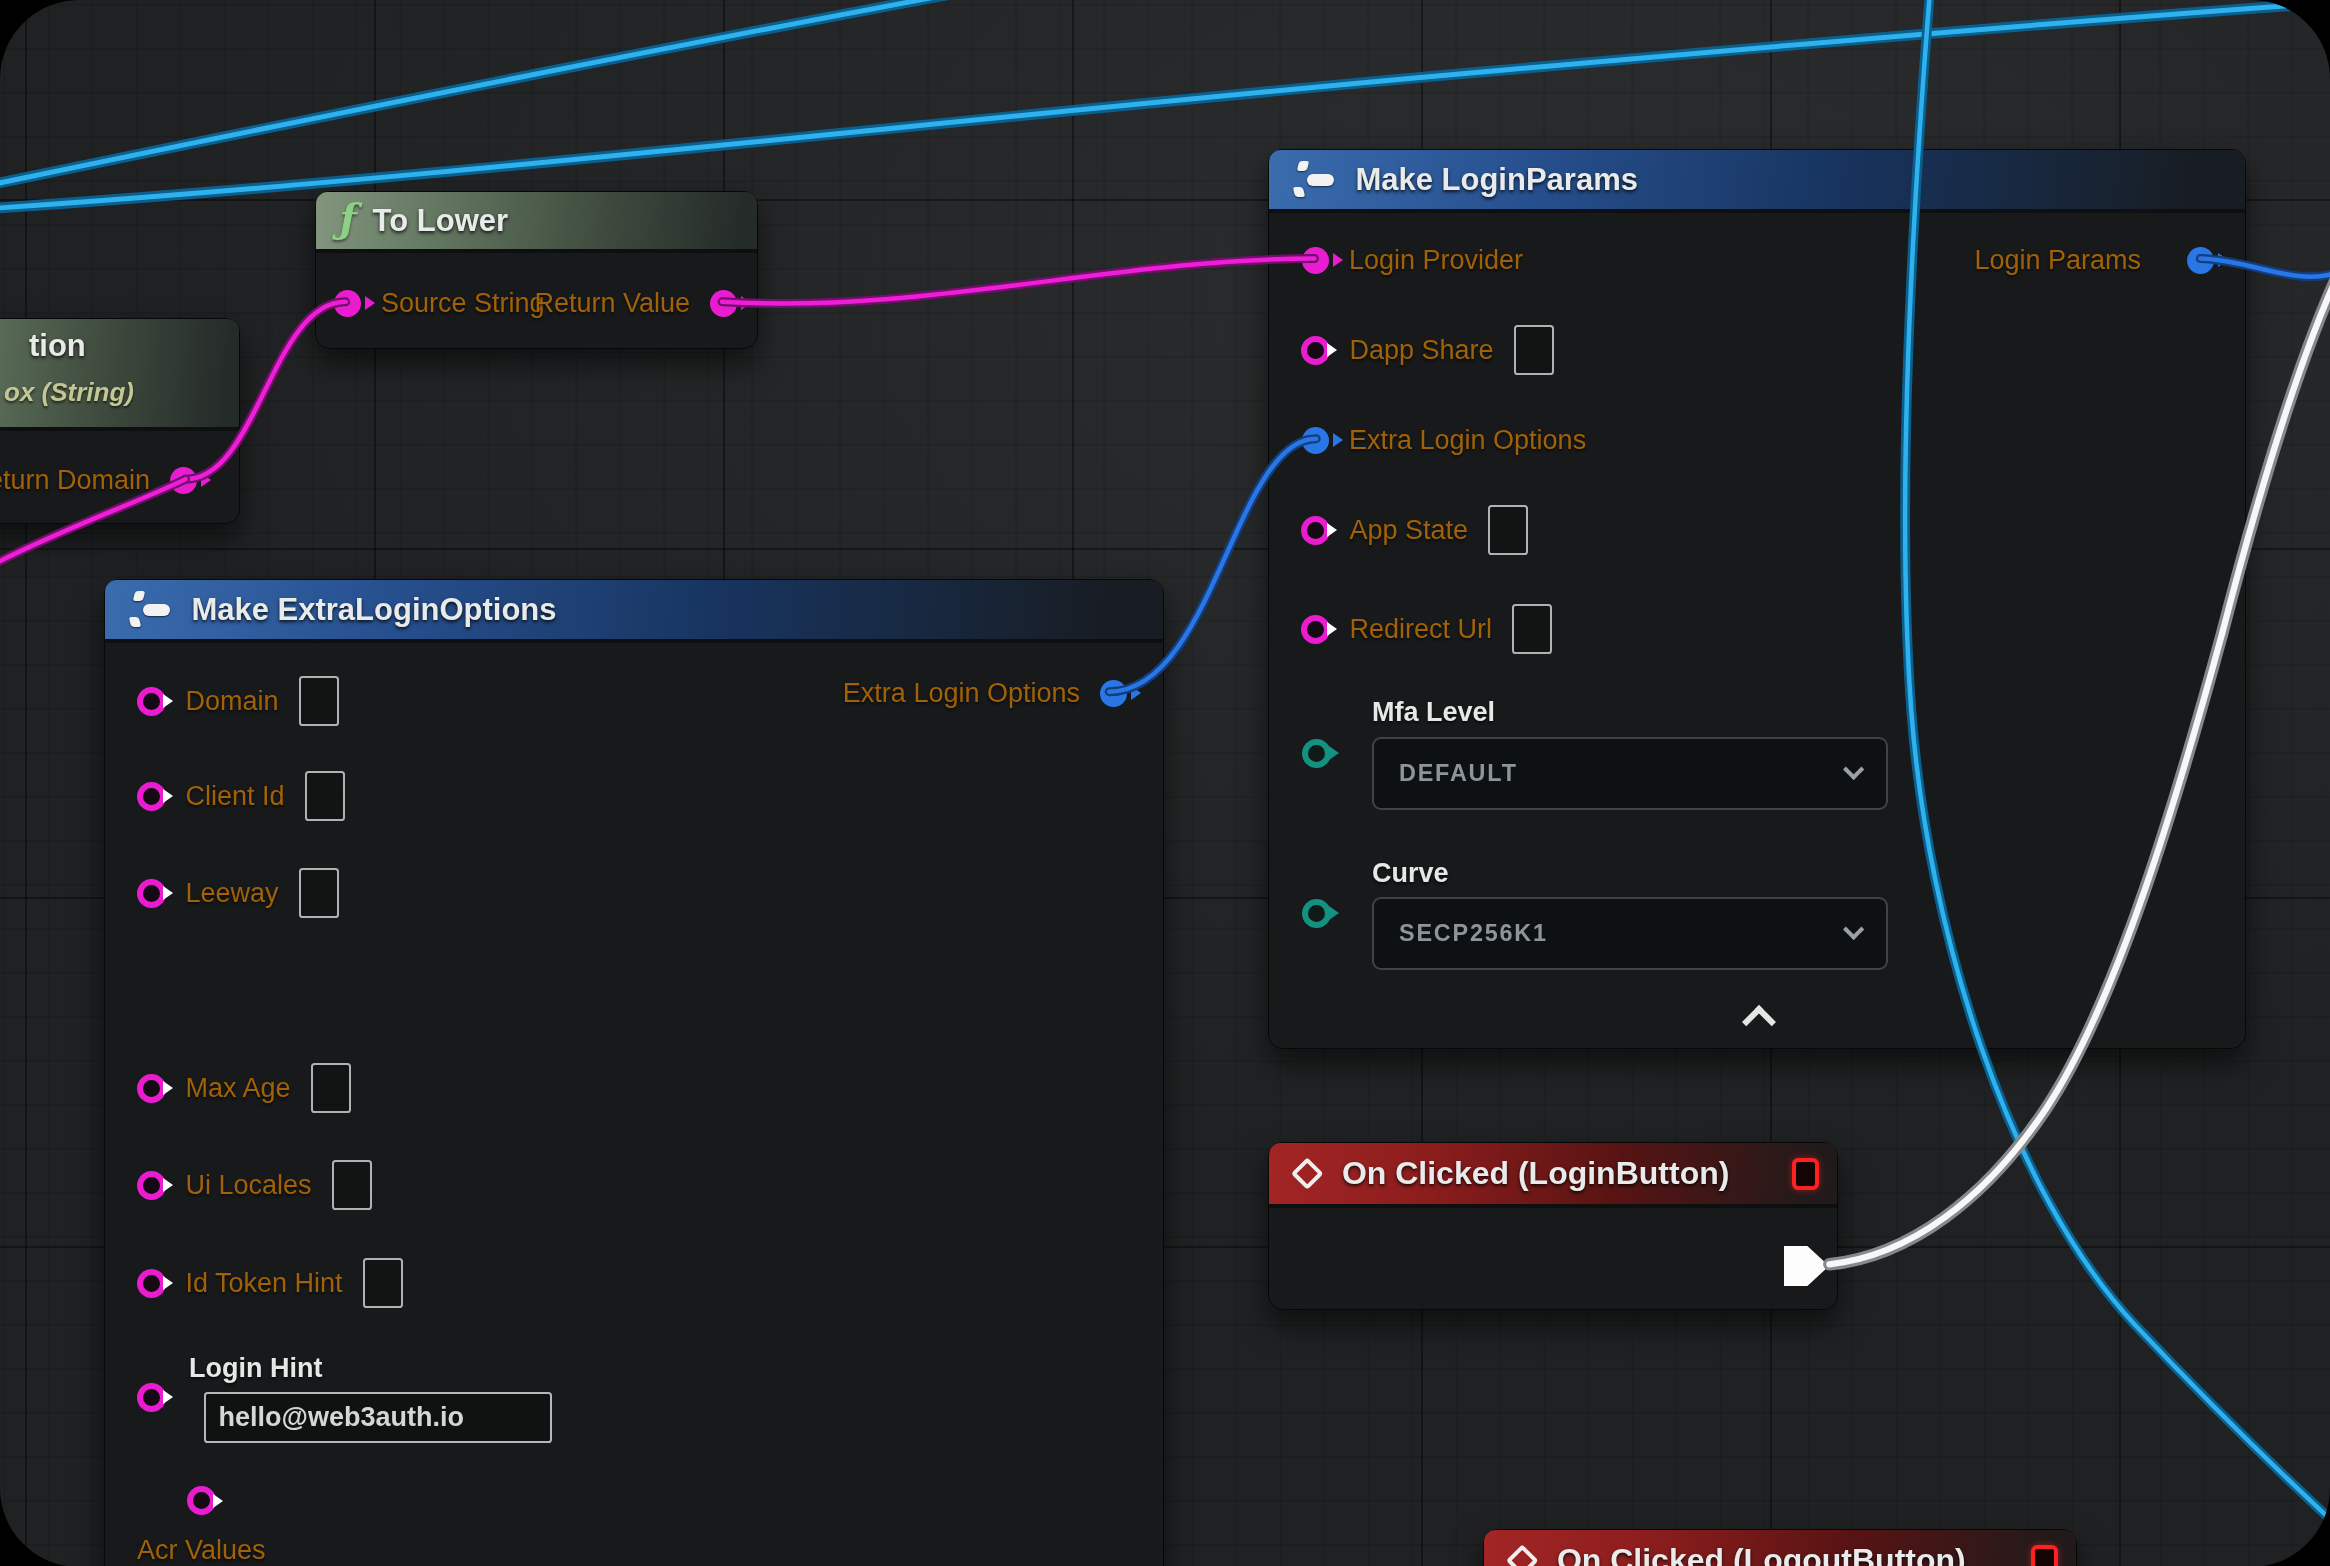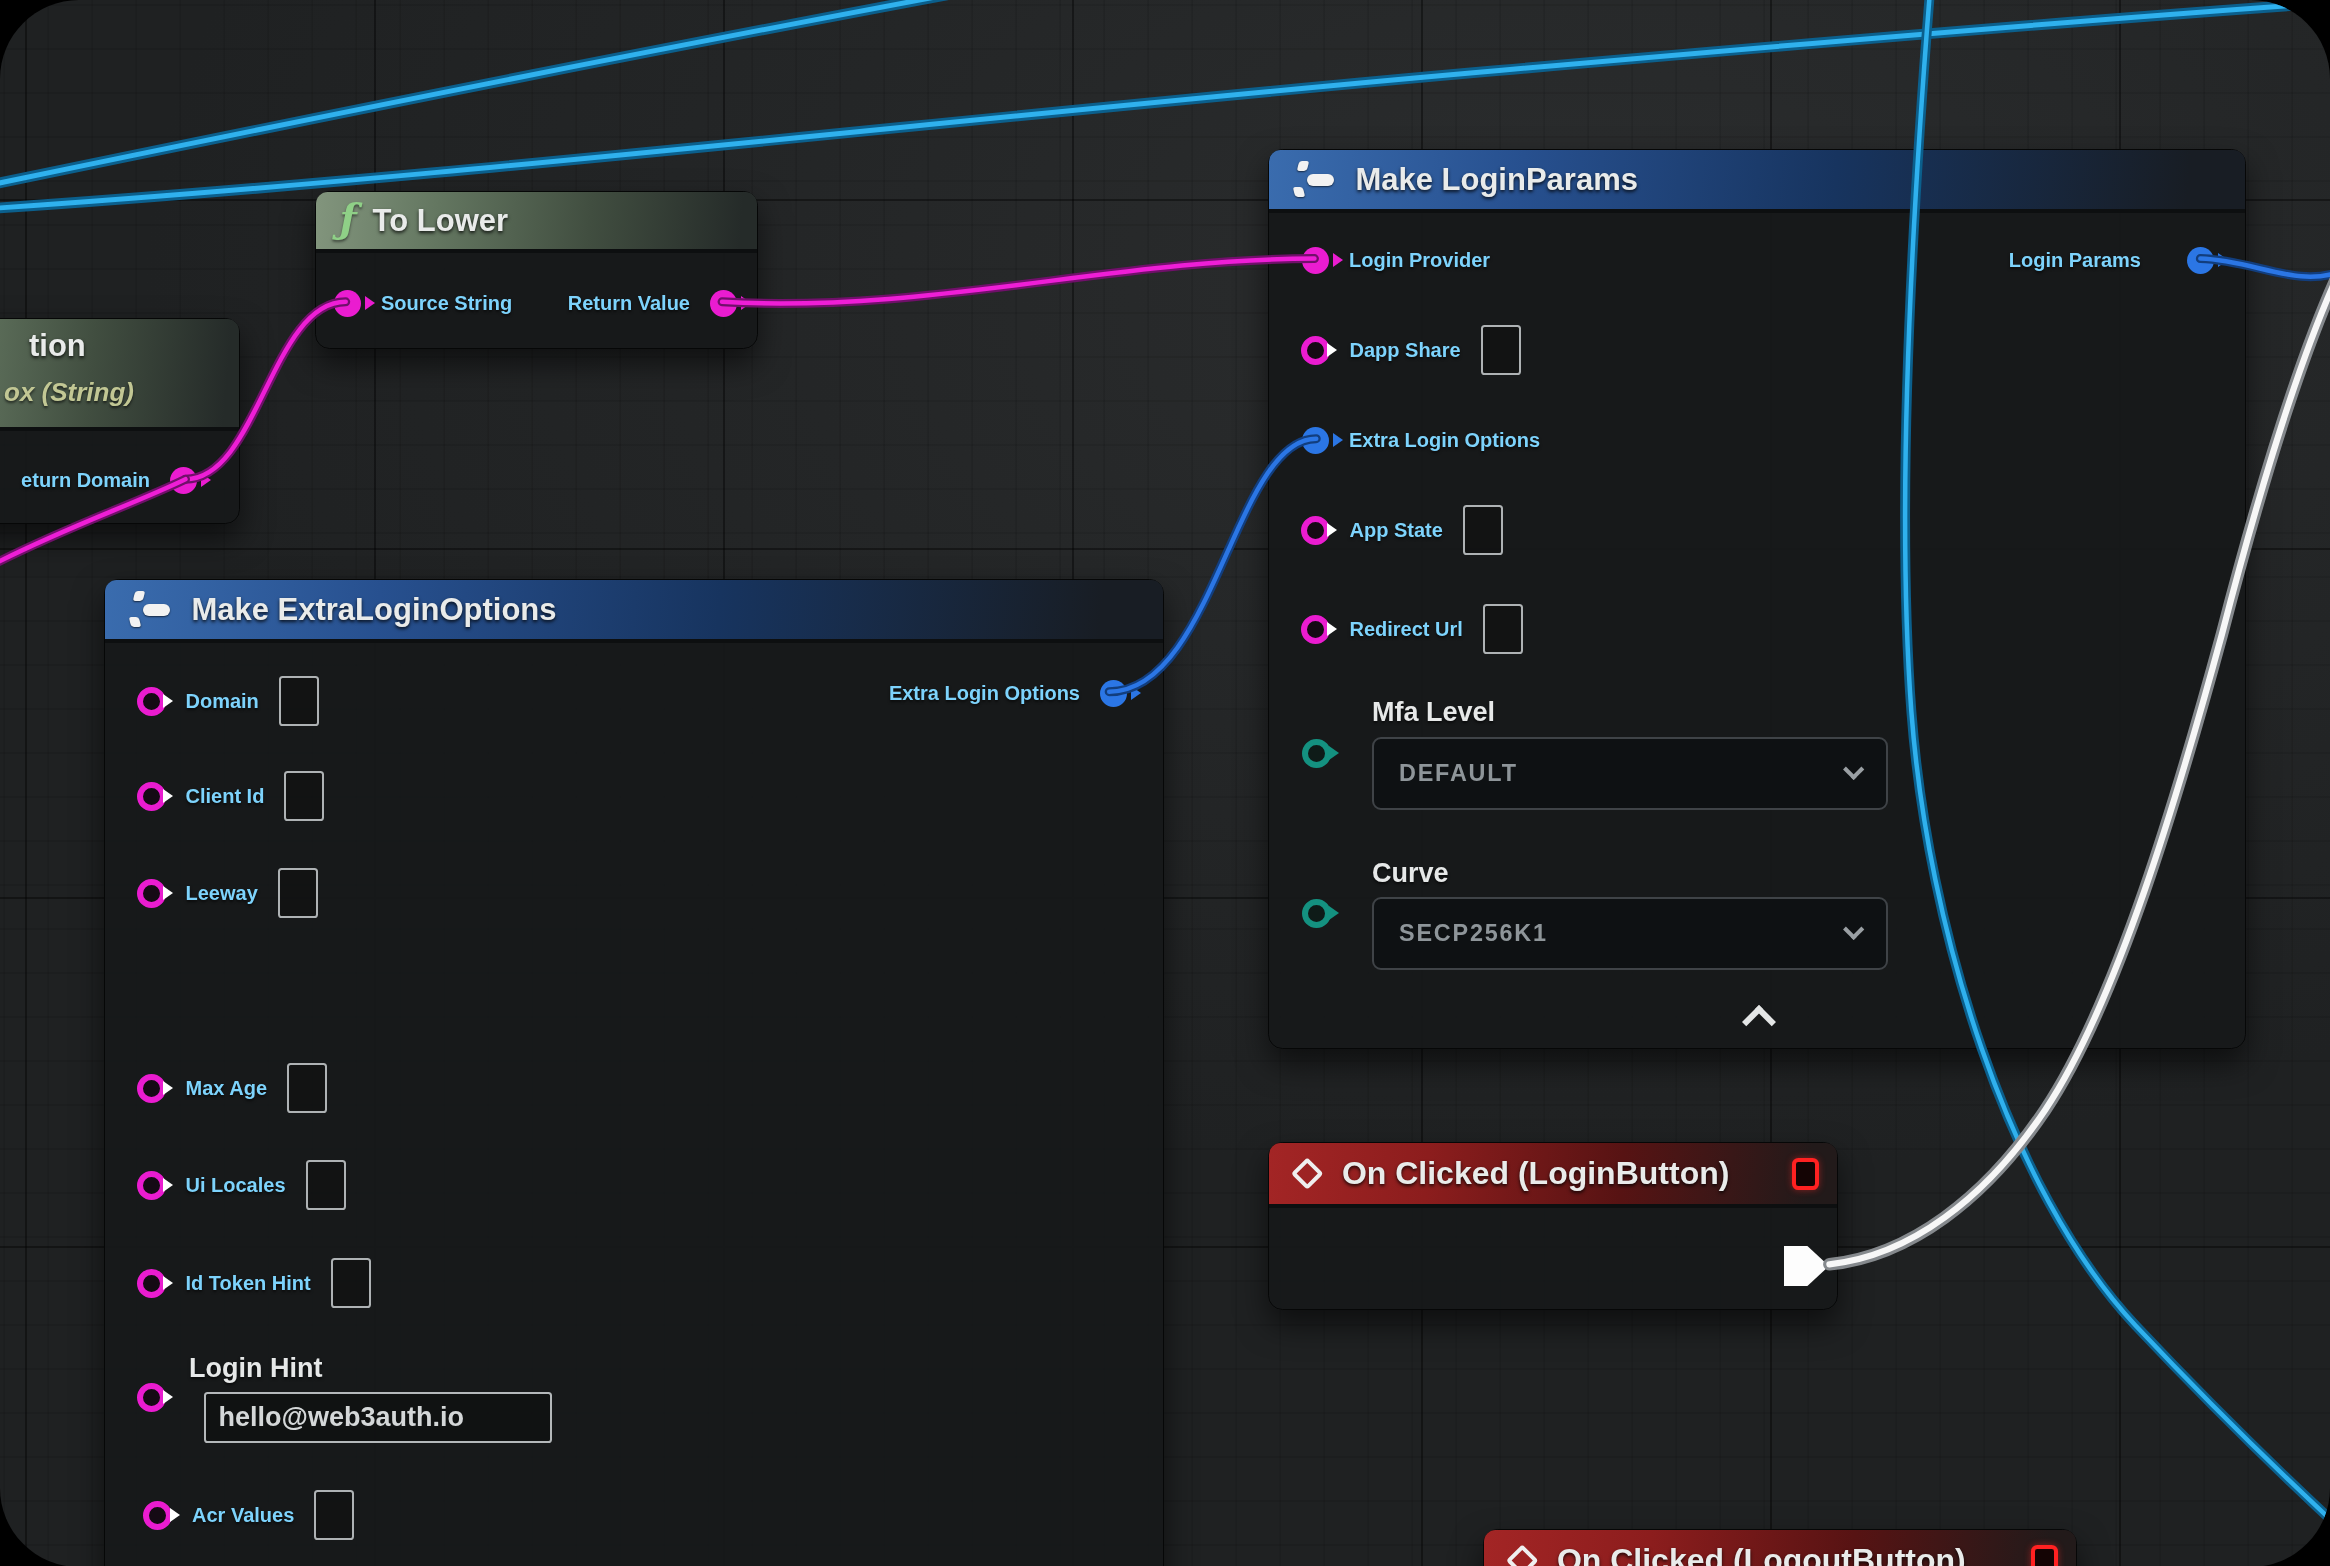--- a/index.html
+++ b/index.html
@@ -23,21 +23,21 @@
   .hdr{position:relative;display:flex;align-items:center;gap:16px;height:63px;
     padding:0 23.4px;border-radius:11.7px 11.7px 0 0;border-bottom:4.5px solid #0d0f10;}
   .hdr.green{background:linear-gradient(95deg,#82957d 0%,#637660 28%,#414e40 62%,#252b29 96%);}
   .hdr.blue{background:linear-gradient(95deg,#3a6cae 0%,#27508f 26%,#17345f 58%,#181d24 94%);}
   .hdr.red{background:linear-gradient(95deg,#a32525 0%,#8c1d1d 28%,#571313 62%,#221a1a 95%);}
   .title{font-size:31px;font-weight:700;color:#e9ebea;text-shadow:0 1.8px 3.6px rgba(0,0,0,.8);white-space:nowrap;}
   .subtitle{font-size:26px;font-style:italic;font-weight:600;color:#c2c794;text-shadow:0 1.8px 2.7px rgba(0,0,0,.6);white-space:nowrap;}
   
   .row{position:absolute;height:58px;display:flex;align-items:center;gap:20px;}
   .row.out{flex-direction:row-reverse;}
-  .lbl{font-size:20px;font-weight:700;color:#7dd3fc;text-shadow:0 1.8px 2.7px rgba(0,0,0,.6);white-space:nowrap;}
+  .lbl{font-size:27px;font-weight:400;color:#a16207;text-shadow:0 1.8px 2.7px rgba(0,0,0,.6);white-space:nowrap;}
   
   .pin{position:relative;flex:none;width:27px;height:27px;border-radius:50%;}
   .pin::after{content:"";position:absolute;right:-13.5px;top:50%;transform:translateY(-50%);
     border-top:7.2px solid transparent;border-bottom:7.2px solid transparent;border-left:10px solid #fff;}
   .pin.mag{background:#ea1cd0;}.pin.mag::after{border-left-color:#ea1cd0;}
   .pin.blue{background:#2b76e5;}.pin.blue::after{border-left-color:#2b76e5;}
   .pin.hollow{width:29px;height:29px;background:#150a14;border:6.3px solid #ea1cd0;}
   .pin.teal{width:29px;height:29px;background:#0e1b18;border:6.3px solid #149180;}
   .pin.teal::after{border-left-color:#149180;}
   
@@ -144,21 +144,21 @@
     <div class="row" style="top:674px;left:31.5px;">
       <span class="pin hollow"></span>
       <span class="lbl">Id Token Hint</span>
       <span class="empty-box"></span>
     </div>
     <span class="sublabel" style="left:84px;top:773px;">Login Hint</span>
     <div class="row" style="top:788px;left:31.5px;">
       <span class="pin hollow"></span>
     </div>
     <input class="text-input" style="left: 99px; top: 812px;" value="hello@web3auth.io">
-    <div class="row" style="top:906px;left:38px;">
+    <div class="row" style="top:906px;left:32px;flex-direction:column;">
       <span class="pin hollow"></span>
       <span class="lbl">Acr Values</span>
       <span class="empty-box"></span>
     </div>
   </div>
 
   <div class="node" style="left:1268px;top:149px;width:978px;height:900px;">
     <div class="hdr blue">
       <span class="struct-icon">
           <i class="t1"></i>

